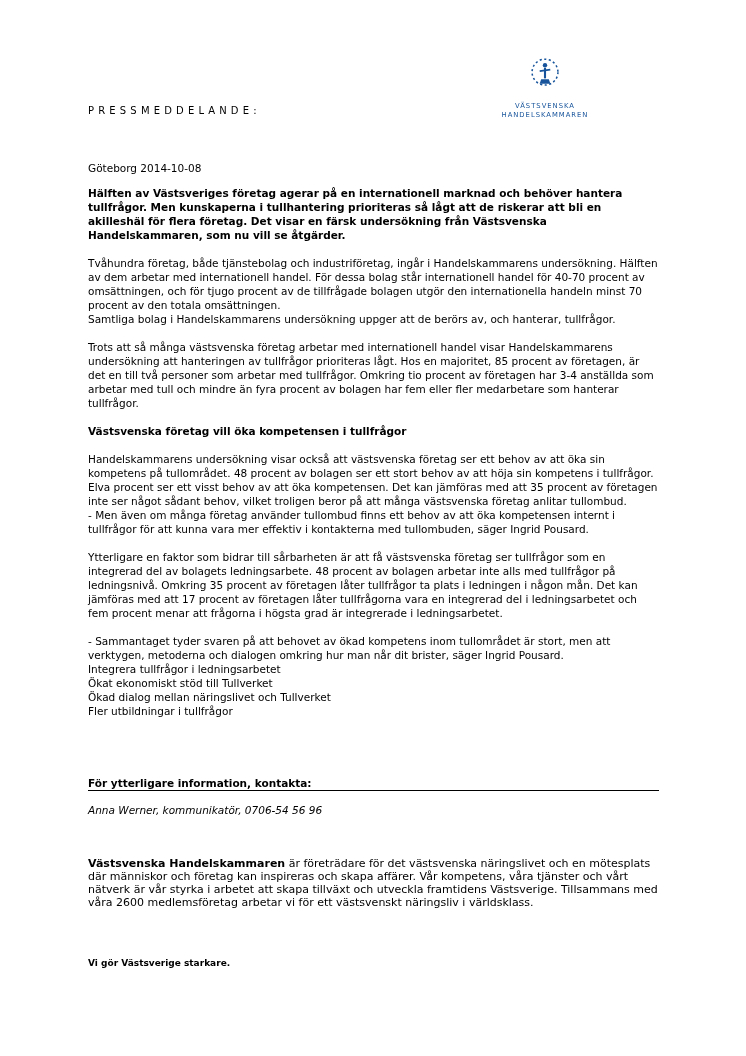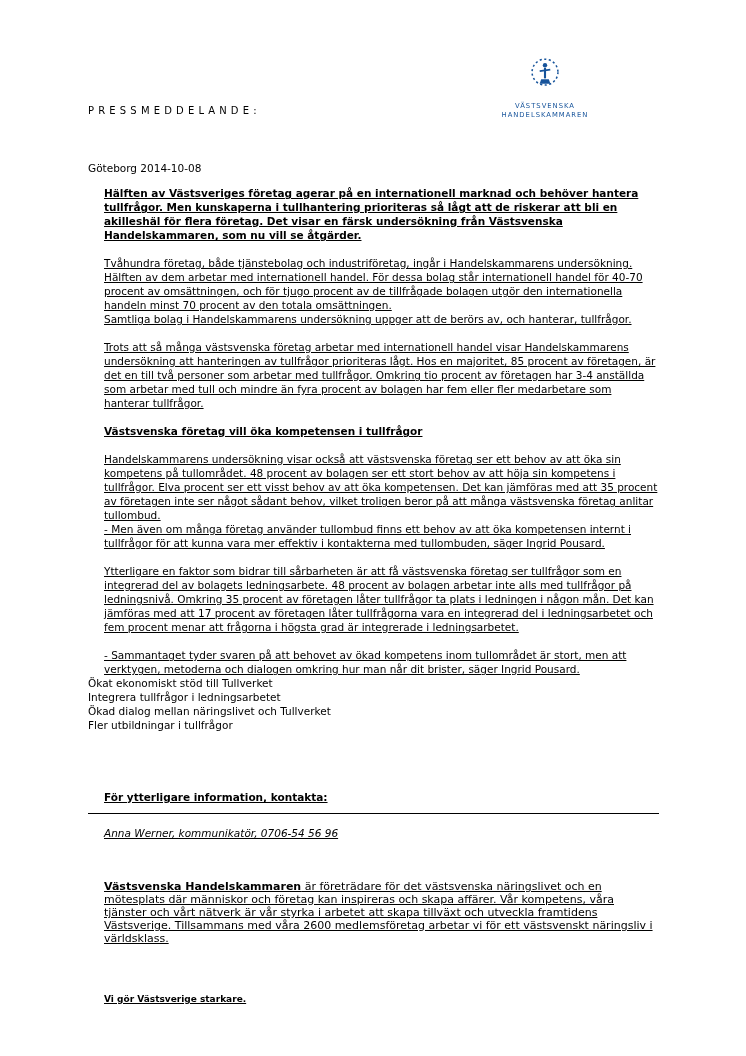--- a/index.html
+++ b/index.html
@@ -13,37 +13,37 @@
     color: #000000;
     line-height: 14px;
     overflow: hidden;
   }
   .content {
     position: absolute;
     left: 88px;
     top: 0;
     width: 571px;
   }
-  p { margin: 14px 0 0 16px; white-space: pre-line; text-decoration: underline; }
+  p { margin: 14px 0 0 0; white-space: pre-line; }
   .kicker {
     margin-top: 104px;
     font-size: 10px;
     letter-spacing: 0.5px;
   }
   .dateline { margin-top: 43px; }
   .lead { margin-top: 11px; }
   .bold { font-weight: bold; }
   .italic { font-style: italic; }
   .heading { margin-top: 14px; }
   .actions { margin-top: 0; }
   .actions div { line-height: 14px; }
   .contact-wrap {
     margin-top: 58px;
     border-bottom: 1px solid #000;
-    padding-bottom: 9px;
+    padding-bottom: 0;
   }
   .contact-wrap p { margin-top: 0; }
   .contact-line { margin-top: 12px; }
   .boilerplate {
     margin-top: 40px;
     font-size: 11px;
     line-height: 13px;
   }
   .tagline {
     margin-top: 48px;
@@ -94,22 +94,22 @@
     <p>Trots att så många västsvenska företag arbetar med internationell handel visar Handelskammarens undersökning att hanteringen av tullfrågor prioriteras lågt. Hos en majoritet, 85 procent av företagen, är det en till två personer som arbetar med tullfrågor. Omkring tio procent av företagen har 3-4 anställda som arbetar med tull och mindre än fyra procent av bolagen har fem eller fler medarbetare som hanterar tullfrågor.</p>
 
     <p class="bold heading">Västsvenska företag vill öka kompetensen i tullfrågor</p>
 
     <p>Handelskammarens undersökning visar också att västsvenska företag ser ett behov av att öka sin kompetens på tullområdet. 48 procent av bolagen ser ett stort behov av att höja sin kompetens i tullfrågor. Elva procent ser ett visst behov av att öka kompetensen. Det kan jämföras med att 35 procent av företagen inte ser något sådant behov, vilket troligen beror på att många västsvenska företag anlitar tullombud.
 - Men även om många företag använder tullombud finns ett behov av att öka kompetensen internt i tullfrågor för att kunna vara mer effektiv i kontakterna med tullombuden, säger Ingrid Pousard.</p>
     <p>Ytterligare en faktor som bidrar till sårbarheten är att få västsvenska företag ser tullfrågor som en integrerad del av bolagets ledningsarbete. 48 procent av bolagen arbetar inte alls med tullfrågor på ledningsnivå. Omkring 35 procent av företagen låter tullfrågor ta plats i ledningen i någon mån. Det kan jämföras med att 17 procent av företagen låter tullfrågorna vara en integrerad del i ledningsarbetet och fem procent menar att frågorna i högsta grad är integrerade i ledningsarbetet.</p>
     <p>- Sammantaget tyder svaren på att behovet av ökad kompetens inom tullområdet är stort, men att verktygen, metoderna och dialogen omkring hur man når dit brister, säger Ingrid Pousard.</p>
 
     <div class="actions">
+      <div>Integrera tullfrågor i ledningsarbetet</div>
       <div>Ökat ekonomiskt stöd till Tullverket</div>
-      <div>Integrera tullfrågor i ledningsarbetet</div>
       <div>Ökad dialog mellan näringslivet och Tullverket</div>
       <div>Fler utbildningar i tullfrågor</div>
     </div>
 
     <div class="contact-wrap">
       <p class="bold">För ytterligare information, kontakta:</p>
     </div>
     <p class="italic contact-line">Anna Werner, kommunikatör, 0706-54 56 96</p>
 
     <p class="boilerplate"><span class="bold">Västsvenska Handelskammaren</span><span> är företrädare för det västsvenska näringslivet och en mötesplats där människor och företag kan inspireras och skapa affärer. Vår kompetens, våra tjänster och vårt nätverk är vår styrka i arbetet att skapa tillväxt och utveckla framtidens Västsverige. Tillsammans med våra 2600 medlemsföretag arbetar vi för ett västsvenskt näringsliv i världsklass.</span></p>

